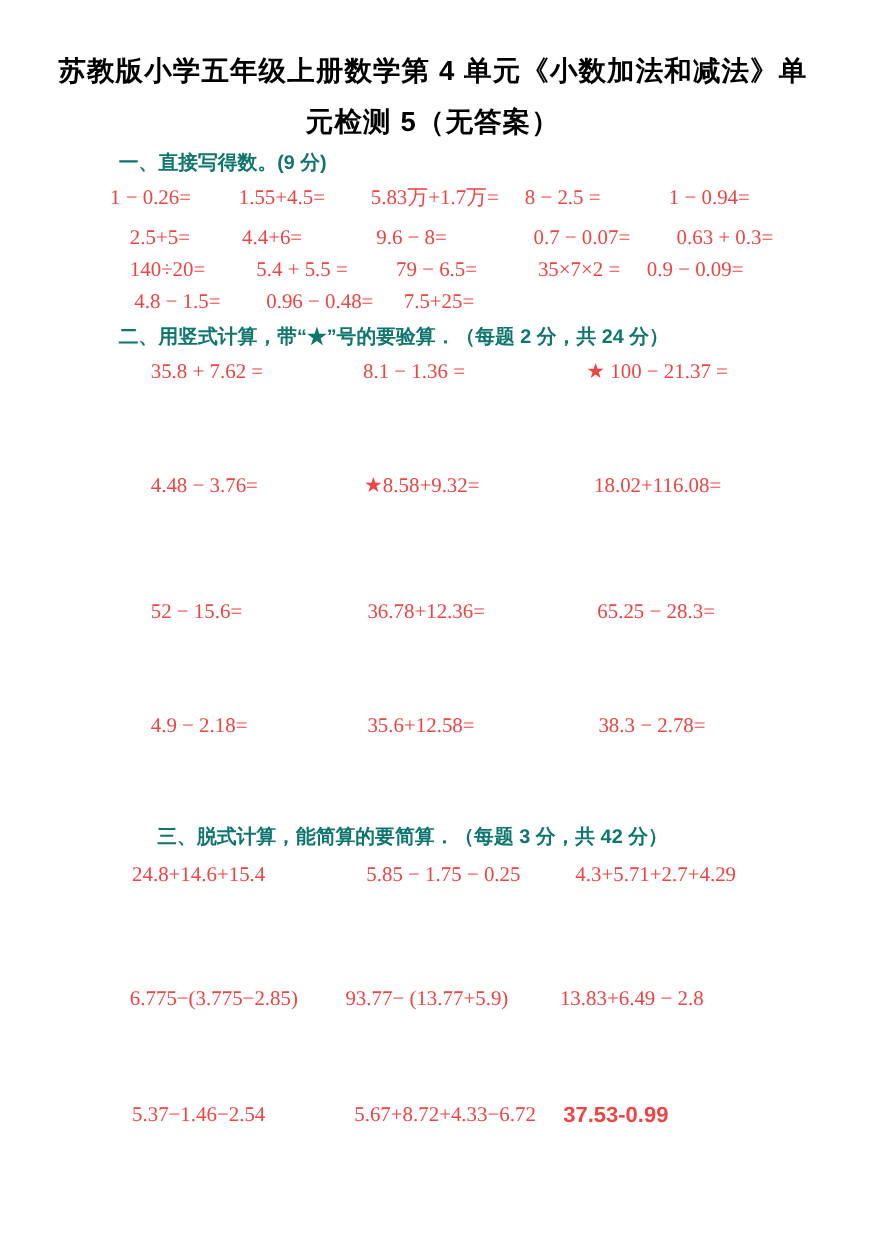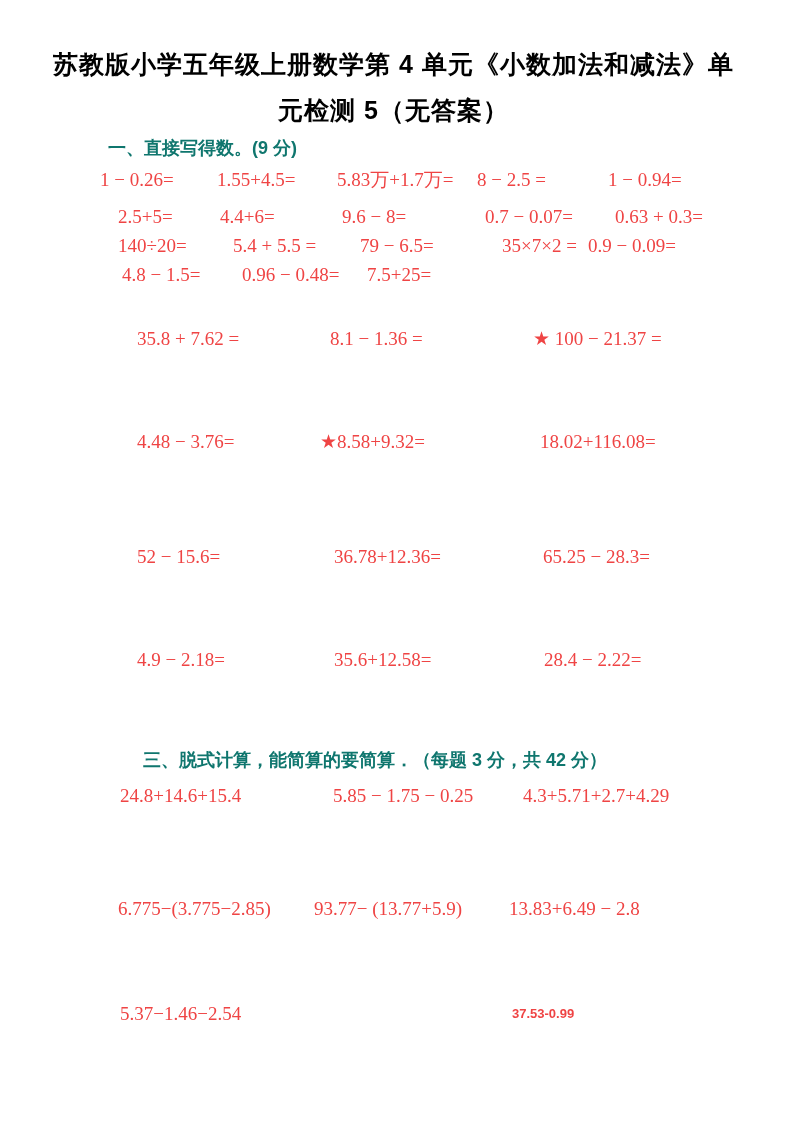--- a/index.html
+++ b/index.html
@@ -32,21 +32,21 @@
     position:absolute;
     font-size:19px;
     line-height:22px;
     color:#ef4444;
     white-space:nowrap;
     font-family:"Liberation Serif", serif;
   }
   .expr.alt{
     font-family:"Liberation Sans", sans-serif;
     font-weight:700;
-    font-size:13px;
+    font-size:20px;
   }
 </style>
 </head>
 <body>
 
 <div class="page">
 
   <div class="title-line" style="top:48px;">苏教版小学五年级上册数学第 4 单元《小数加法和减法》单</div>
   <div class="title-line" style="top:94px;">元检测 5（无答案）</div>
 
@@ -60,50 +60,52 @@
 
   <span class="expr" style="left:118px;top:206px;">2.5+5=</span>
   <span class="expr" style="left:220px;top:206px;">4.4+6=</span>
   <span class="expr" style="left:342px;top:206px;">9.6 − 8=</span>
   <span class="expr" style="left:485px;top:206px;">0.7 − 0.07=</span>
   <span class="expr" style="left:615px;top:206px;">0.63 + 0.3=</span>
 
   <span class="expr" style="left:118px;top:235px;">140÷20=</span>
   <span class="expr" style="left:233px;top:235px;">5.4 + 5.5 =</span>
   <span class="expr" style="left:360px;top:235px;">79 − 6.5=</span>
-  <span class="expr" style="left:502px;top:235px;">35×7×2 =</span>
+  <span class="expr" style="left:489px;top:235px;">35×7×2 =</span>
   <span class="expr" style="left:588px;top:235px;">0.9 − 0.09=</span>
 
   <span class="expr" style="left:122px;top:264px;">4.8 − 1.5=</span>
   <span class="expr" style="left:242px;top:264px;">0.96 − 0.48=</span>
   <span class="expr" style="left:367px;top:264px;">7.5+25=</span>
 
+  <div class="sec-heading" style="left:108px;top:294px;">二、用竖式计算，带“★”号的要验算．（每题 2 分，共 24 分）</div>
 
   <span class="expr" style="left:137px;top:328px;">35.8 + 7.62 =</span>
   <span class="expr" style="left:330px;top:328px;">8.1 − 1.36 =</span>
   <span class="expr" style="left:533px;top:328px;">★ 100 − 21.37 =</span>
 
   <span class="expr" style="left:137px;top:431px;">4.48 − 3.76=</span>
-  <span class="expr" style="left:320px;top:431px;">★8.58+9.32=</span>
+  <span class="expr" style="left:331px;top:431px;">★8.58+9.32=</span>
   <span class="expr" style="left:540px;top:431px;">18.02+116.08=</span>
 
   <span class="expr" style="left:137px;top:546px;">52 − 15.6=</span>
   <span class="expr" style="left:334px;top:546px;">36.78+12.36=</span>
   <span class="expr" style="left:543px;top:546px;">65.25 − 28.3=</span>
 
   <span class="expr" style="left:137px;top:649px;">4.9 − 2.18=</span>
   <span class="expr" style="left:334px;top:649px;">35.6+12.58=</span>
-  <span class="expr" style="left:544px;top:649px;">28.4 − 2.22=</span>
+  <span class="expr" style="left:544px;top:649px;">38.3 − 2.78=</span>
 
   <div class="sec-heading" style="left:108px;top:748px;margin-left:35px;">三、脱式计算，能简算的要简算．（每题 3 分，共 42 分）</div>
 
   <span class="expr" style="left:120px;top:785px;">24.8+14.6+15.4</span>
   <span class="expr" style="left:333px;top:785px;">5.85 − 1.75 − 0.25</span>
   <span class="expr" style="left:523px;top:785px;">4.3+5.71+2.7+4.29</span>
 
   <span class="expr" style="left:118px;top:898px;">6.775−(3.775−2.85)</span>
   <span class="expr" style="left:314px;top:898px;">93.77− (13.77+5.9)</span>
   <span class="expr" style="left:509px;top:898px;">13.83+6.49 − 2.8</span>
 
   <span class="expr" style="left:120px;top:1003px;">5.37−1.46−2.54</span>
+  <span class="expr" style="left:322px;top:1003px;">5.67+8.72+4.33−6.72</span>
   <span class="expr alt" style="left:512px;top:1003px;">37.53-0.99</span>
 
 </div>
 
 </body></html>

